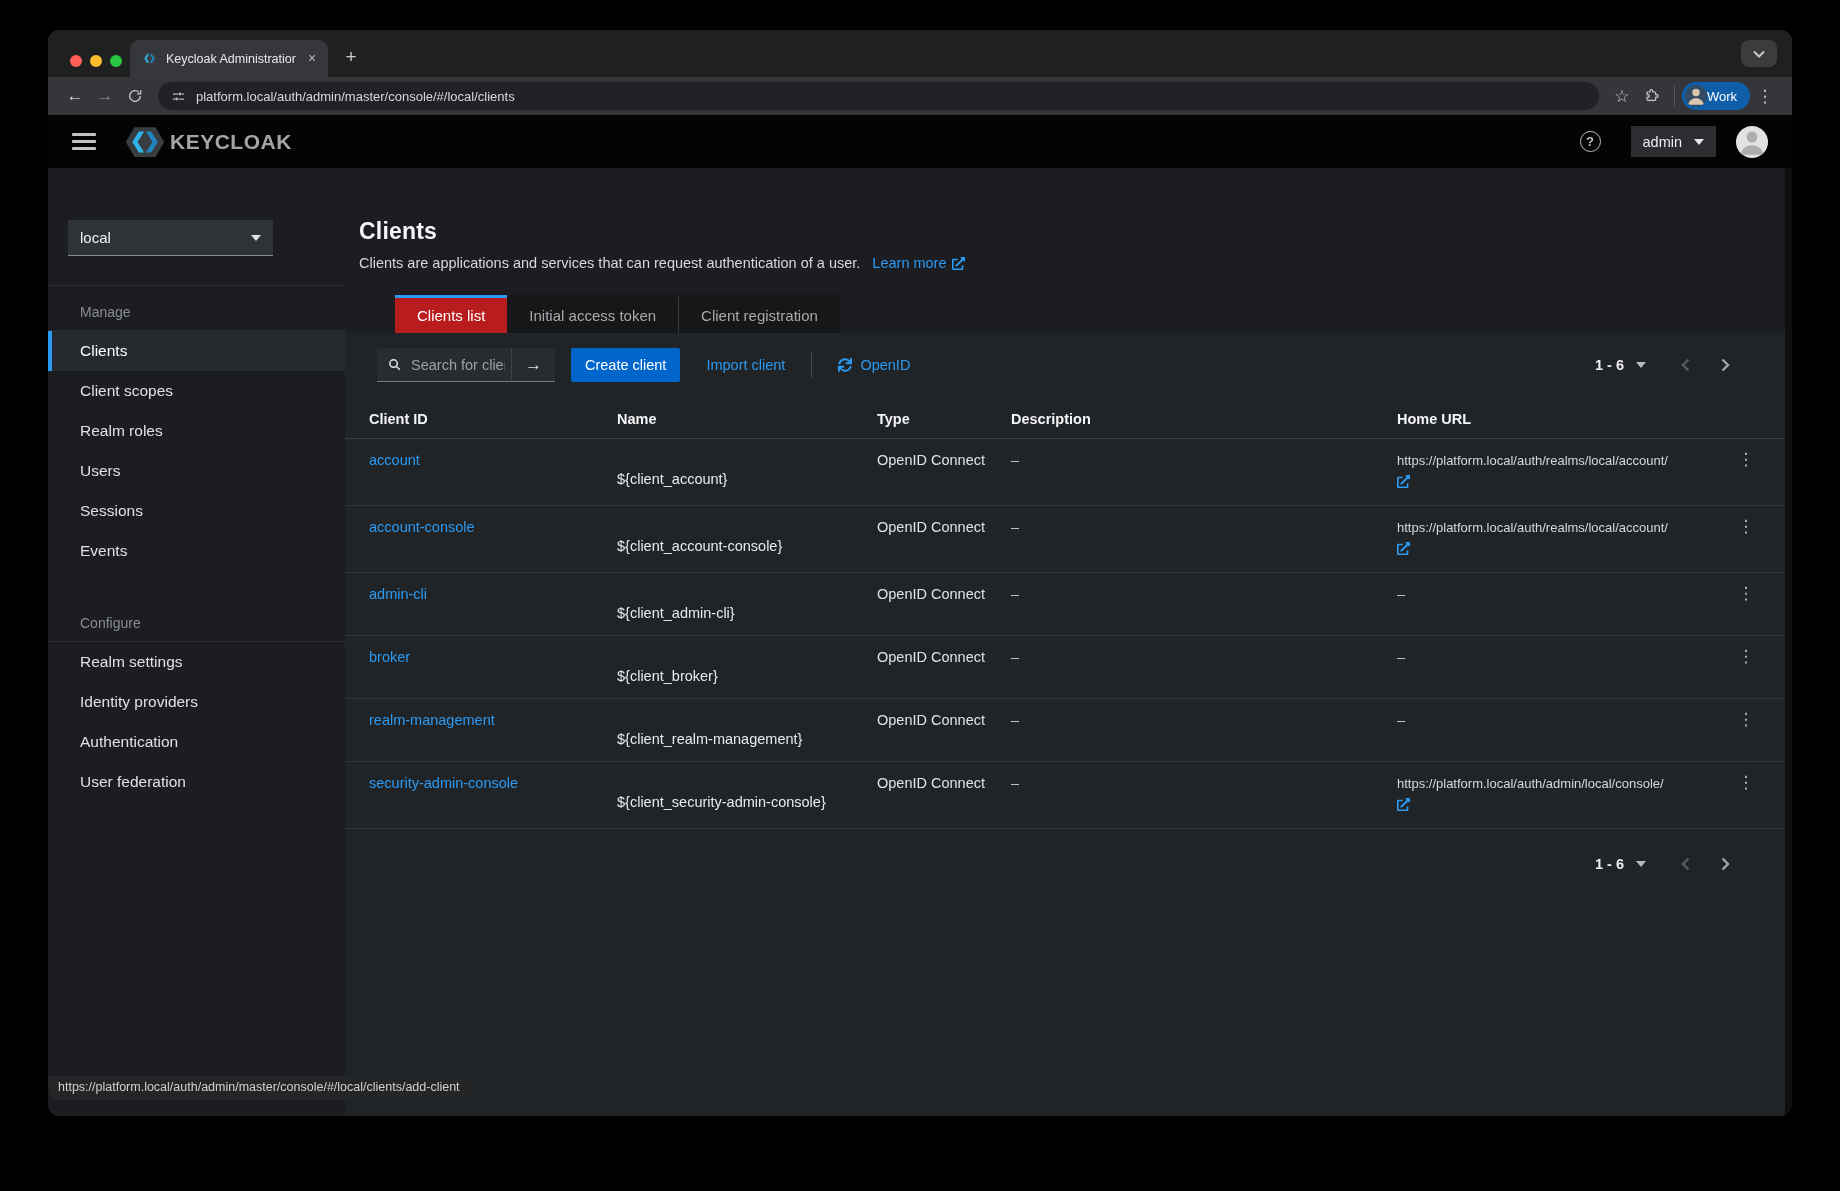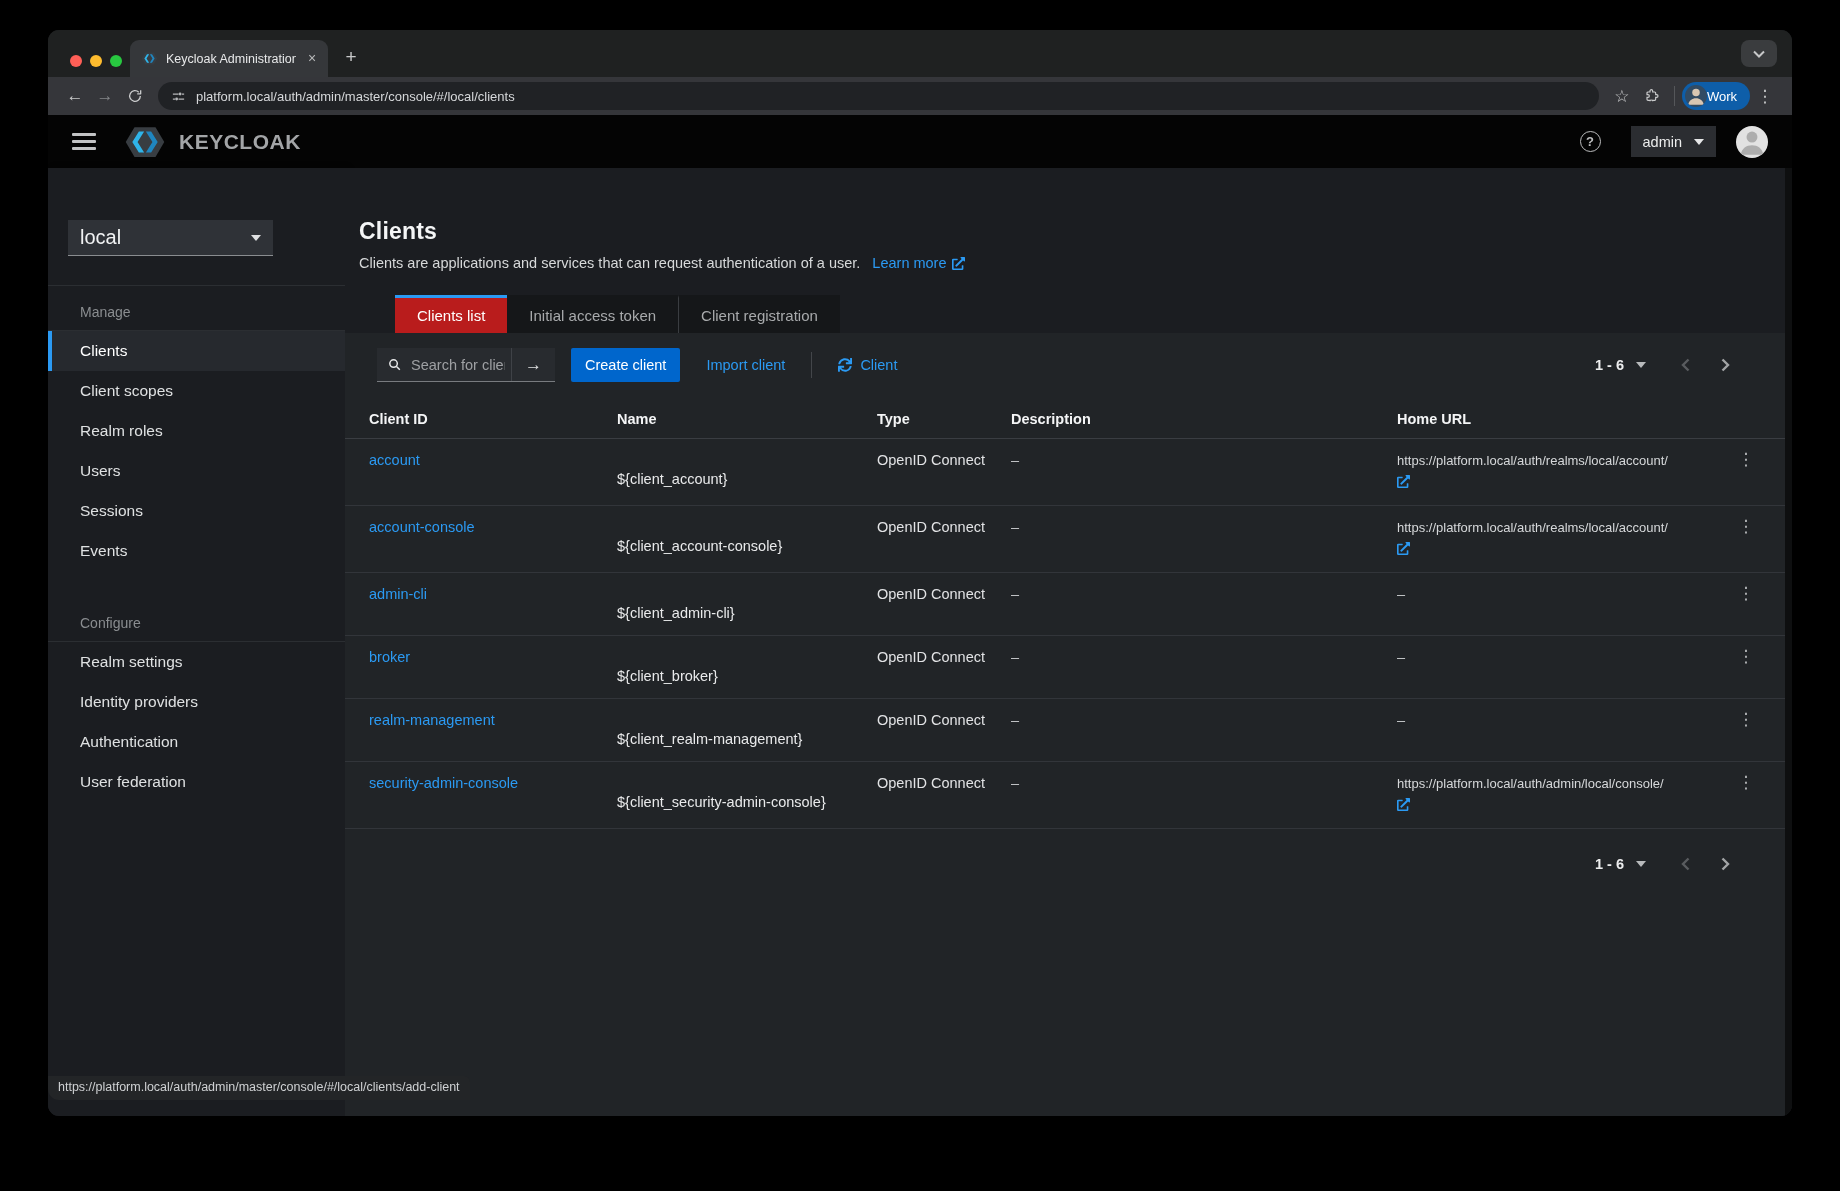--- a/index.html
+++ b/index.html
@@ -34,39 +34,39 @@
   .vdiv { width:1px; height:20px; background:#55575a; margin:0 7px; flex:none; }
   .profile-pill { height:28px; border-radius:14px; background:#0e5ea9; display:flex; align-items:center;
                   padding:0 13px 0 3px; flex:none; }
   .mini-avatar { width:22px; height:22px; border-radius:50%; background:#324b63; overflow:hidden; display:flex; align-items:flex-end; justify-content:center; }
   .profile-label { font-size:13px; color:#fff; }
 
   
   .masthead { height:53px; background:#040404; display:flex; align-items:center; padding:0 24px; flex:none; }
   .hamburger { width:24px; display:flex; flex-direction:column; gap:4px; }
   .hamburger span { height:3px; background:#c2c3c4; border-radius:1px; }
-  .brand { margin-left:28px; display:flex; align-items:center; gap:13px; }
+  .brand { margin-left:28px; display:flex; align-items:center; gap:4px; }
   .brand-text { font-size:21px; font-weight:700; letter-spacing:0.5px; color:#a3a5a7; }
   .mh-spacer { flex:1; }
   .help-btn { width:21px; height:21px; border:1.6px solid #bcbdbe; border-radius:50%; color:#bcbdbe;
               font-size:13px; font-weight:700; display:flex; align-items:center; justify-content:center; }
   .user-select { margin-left:30px; background:#2b2d31; height:31px; padding:0 12px; display:flex;
                  align-items:center; gap:12px; color:#eceded; font-size:14.5px; }
   .mh-avatar { margin-left:20px; width:32px; height:32px; border-radius:50%; background:#e2e2e2;
                overflow:hidden; display:flex; align-items:flex-end; justify-content:center; }
 
   
   .app { flex:1; display:flex; position:relative; min-height:0; }
   .scrollgutter { position:absolute; top:0; right:0; bottom:0; width:7px; background:#0e0f10; }
 
   
   .sidebar { width:297px; background:#1b1d21; flex:none; padding-top:52px; box-shadow:4px 0 6px rgba(0,0,0,.25); }
   .realm-select { margin:0 20px; height:36px; background:#2f3237; border-bottom:1px solid #8a8d90;
                   display:flex; align-items:center; justify-content:space-between; padding:0 12px;
-                  color:#f1f2f3; font-size:20px; width:205px; }
+                  color:#f1f2f3; font-size:15px; width:205px; }
   .sb-top-line { height:1px; background:#2b2e32; margin-top:29px; }
   .nav-section { }
   .nav-title { padding:18px 32px 10px; color:#8a8d90; font-size:14px; }
   .sb-line { height:1px; background:#2b2e32; }
   .nav-item { height:40px; display:flex; align-items:center; padding-left:32px; font-size:15.5px;
               color:#dfe1e2; cursor:pointer; }
   .nav-item.active { background:#26292e; border-left:4px solid #2b9af3; padding-left:28px; color:#fff; }
   .nav-section + .nav-section { margin-top:26px; }
 
   
@@ -292,21 +292,21 @@
             <input class="search-input" placeholder="Search for client" style="">
             <button class="search-go">→</button>
           </div>
           <button class="btn-create">Create client</button>
           <a href="#" class="link-import">Import client</a>
           <div class="tb-sep"></div>
           <a href="#" class="link-refresh">
             <svg width="14" height="14" viewBox="0 0 512 512" fill="currentColor">
                 <path d="M440.65 12.57l4 82.77A247.16 247.16 0 0 0 255.83 8C134.73 8 33.91 94.92 12.29 209.82A12 12 0 0 0 24.09 224h49.05a12 12 0 0 0 11.67-9.26 175.91 175.91 0 0 1 317-56.94l-101.46-4.86a12 12 0 0 0-12.57 12v47.41a12 12 0 0 0 12 12H500a12 12 0 0 0 12-12V12a12 12 0 0 0-12-12h-47.37a12 12 0 0 0-11.98 12.57zM255.83 432a175.61 175.61 0 0 1-146-77.8l101.8 4.87a12 12 0 0 0 12.57-12v-47.4a12 12 0 0 0-12-12H12a12 12 0 0 0-12 12V488a12 12 0 0 0 12 12h47.35a12 12 0 0 0 12-12.6l-4.15-82.57A247.17 247.17 0 0 0 255.83 504c121.11 0 221.93-86.92 243.55-201.82a12 12 0 0 0-11.8-14.18h-49.05a12 12 0 0 0-11.67 9.26A175.86 175.86 0 0 1 255.83 432z"></path>
               </svg>
-            <span>Client</span>
+            <span>OpenID</span>
           </a>
           <div class="toolbar-spacer"></div>
           <div class="pagination">
             <span>1 - 6</span>
             <button class="pag-caret caret-slot">
   <svg width="10" height="6" viewBox="0 0 10 6">
                   <path d="M0 0h10L5 6z" fill="currentColor"></path>
                 </svg>
 </button>
             <button class="pag-chev prev">

